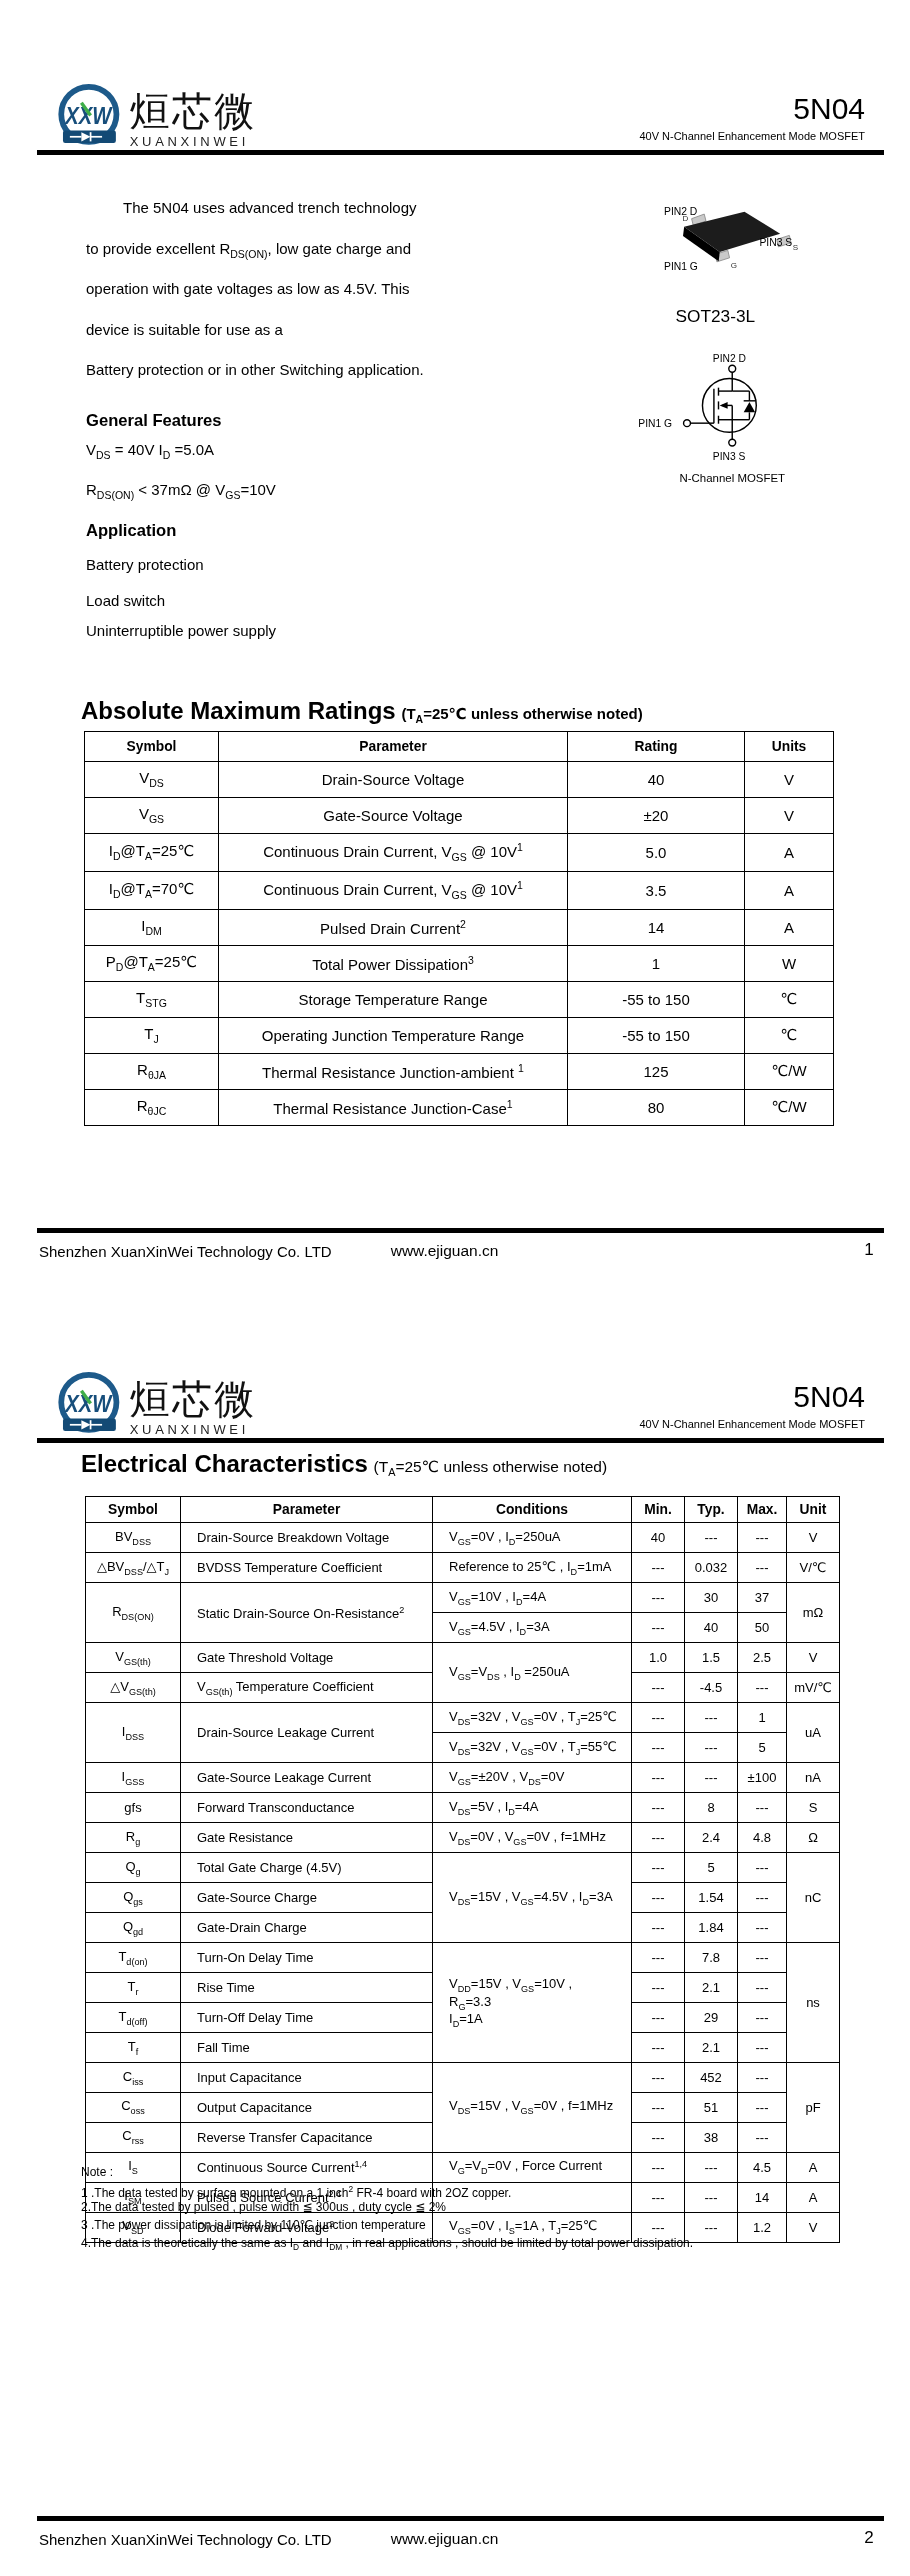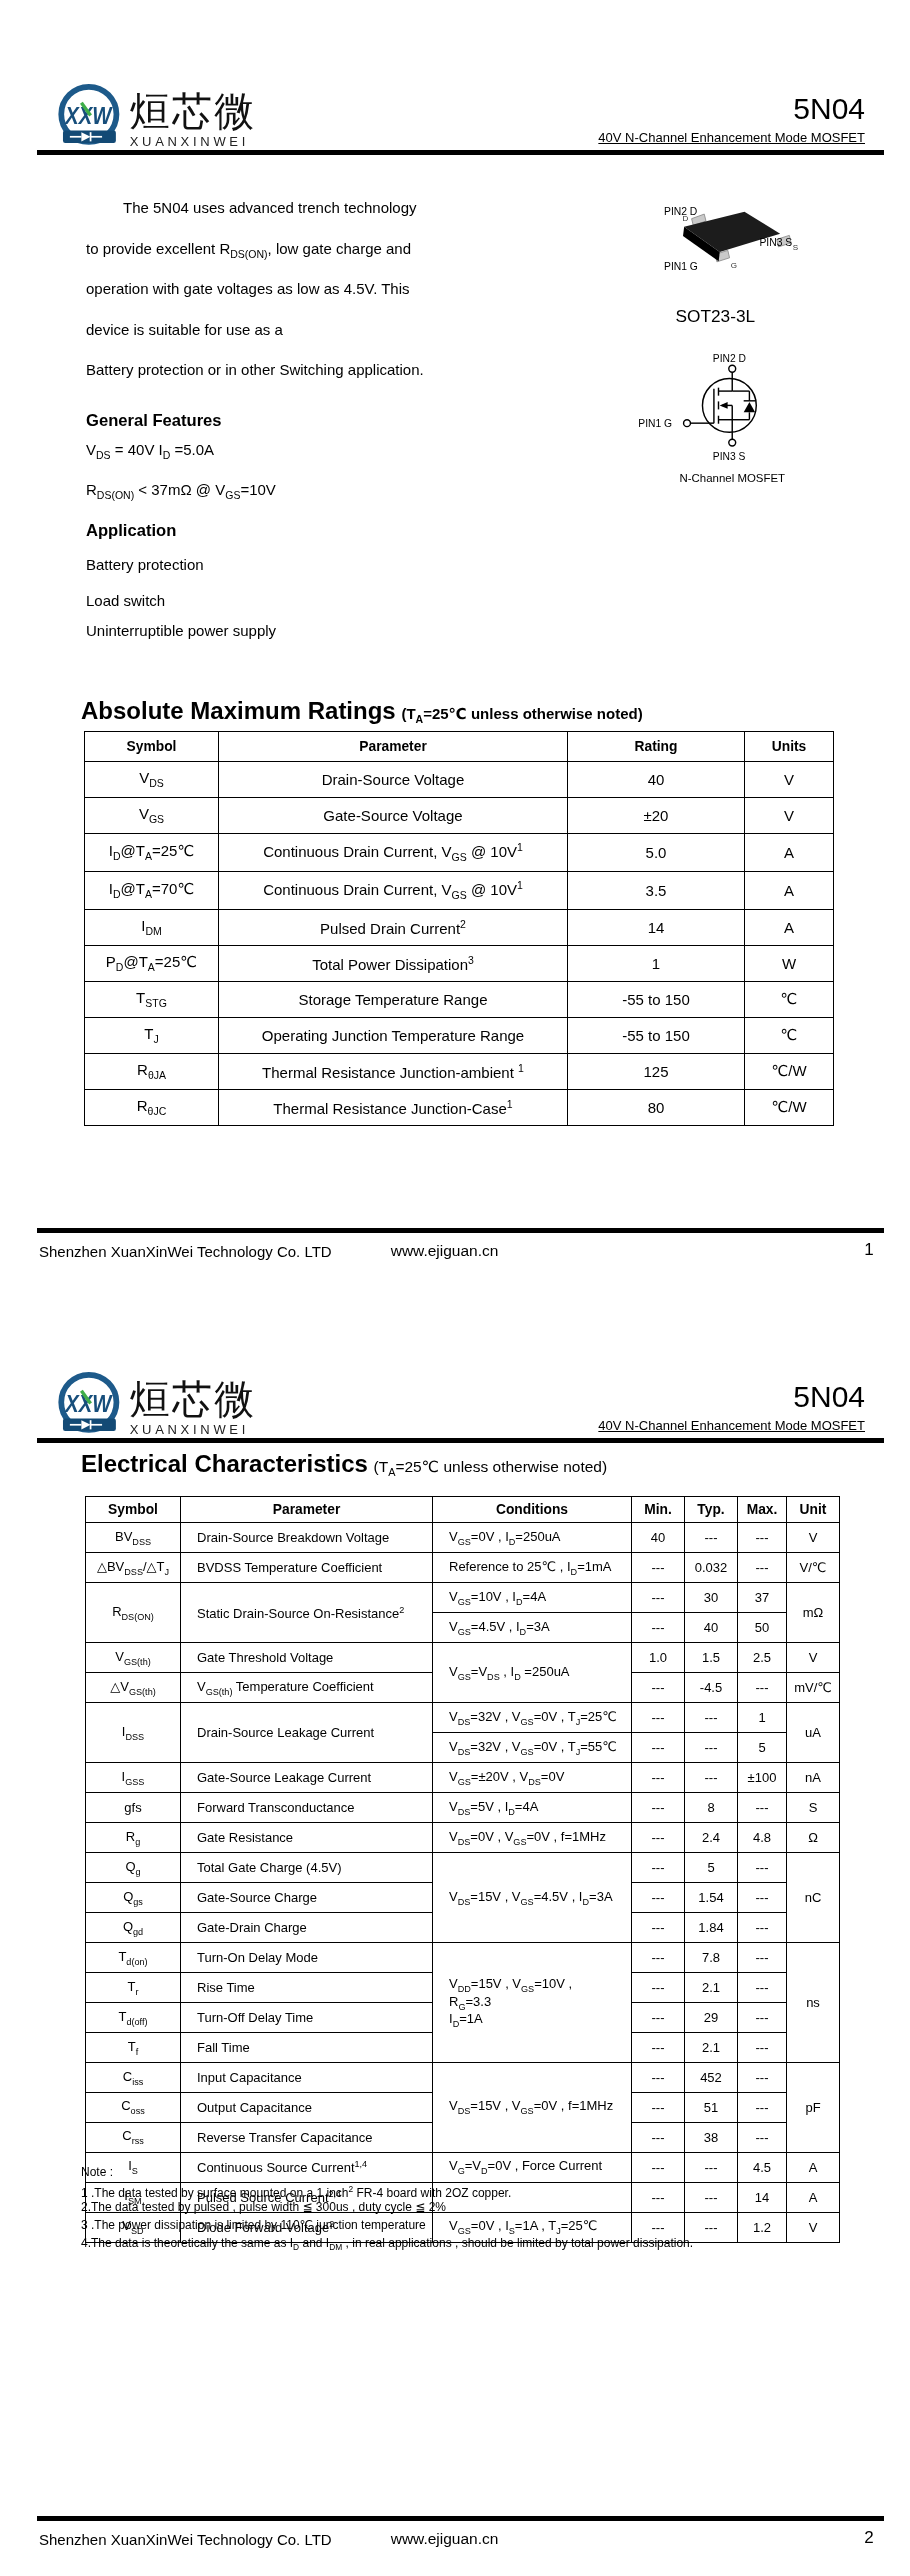--- a/index.html
+++ b/index.html
@@ -11,21 +11,21 @@
   #page2 { top: 1288px; }
 
   
   .logo { position: absolute; left: 56px; top: 64px; display: flex; align-items: flex-start; }
   .logo svg { width: 68px; height: 69px; display: block; }
   .logo-text { margin-left: 5.7px; margin-top: 10.3px; }
   .logo-cn { font-size: 40px; font-weight: normal; letter-spacing: 2.3px; line-height: 41px; color: #111; }
   .logo-en { font-size: 13px; letter-spacing: 3.7px; margin-top: 1.7px; color: #222; }
   .header-right { position: absolute; right: 45px; top: 76px; text-align: right; }
   .part-number { font-size: 30px; line-height: 32px; }
-  .subtitle { font-size: 13px; margin-top: 4.6px; text-decoration: underline; }
+  .subtitle { font-size: 11px; margin-top: 4.6px; }
   .rule { position: absolute; left: 37px; right: 26px; height: 5.2px; background: #000; }
   .header-rule { top: 133px; }
   .footer-rule { top: 1211px; }
   .footer { position: absolute; left: 39px; right: 26px; top: 1223px; display: flex; align-items: flex-end; }
   .footer-company { font-size: 15px; }
   .footer-site { font-size: 15.5px; margin-left: 59px; }
   .footer-page { font-size: 17px; margin-left: auto; margin-right: 10.3px; }
 
   
   .left-col { position: absolute; left: 86px; top: 182px; width: 516px; }
@@ -426,21 +426,21 @@
           </tr>
         <tr>
             <td>Q<sub>gd</sub></td>
             <td class="l">Gate-Drain Charge</td>
             <td>---</td>
             <td>1.84</td>
             <td>---</td>
           </tr>
         <tr>
             <td>T<sub>d(on)</sub></td>
-            <td class="l">Turn-On Delay Mode</td>
+            <td class="l">Turn-On Delay Time</td>
             <td class="l" rowspan="4">V<sub>DD</sub>=15V , V<sub>GS</sub>=10V ,<br>R<sub>G</sub>=3.3<br>I<sub>D</sub>=1A</td>
             <td>---</td>
             <td>7.8</td>
             <td>---</td>
             <td rowspan="4">ns</td>
           </tr>
         <tr>
             <td>T<sub>r</sub></td>
             <td class="l">Rise Time</td>
             <td>---</td>

